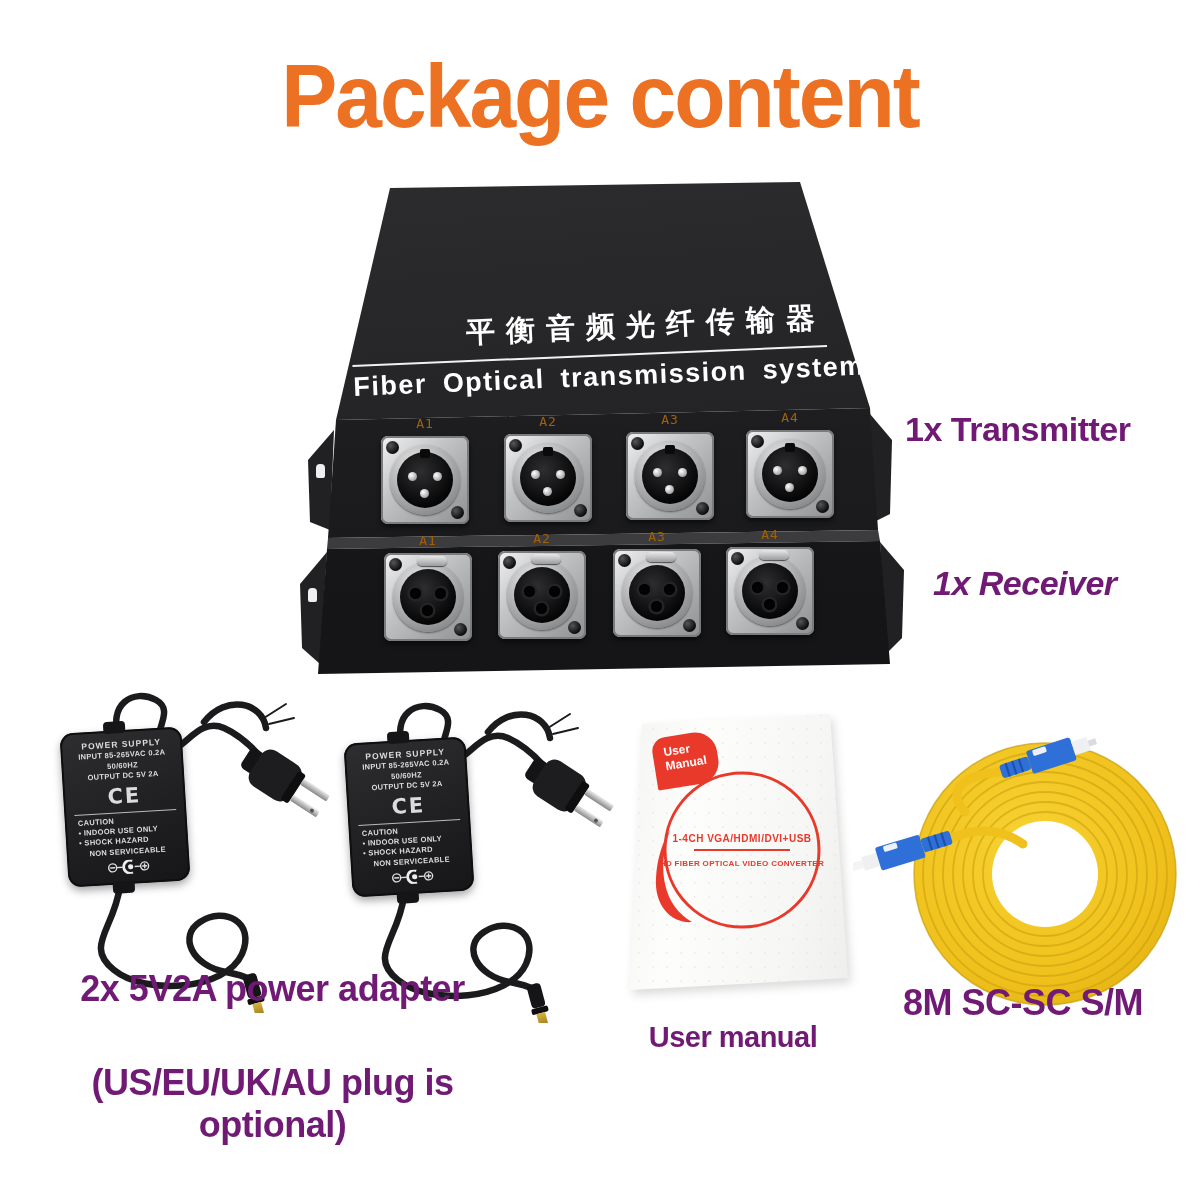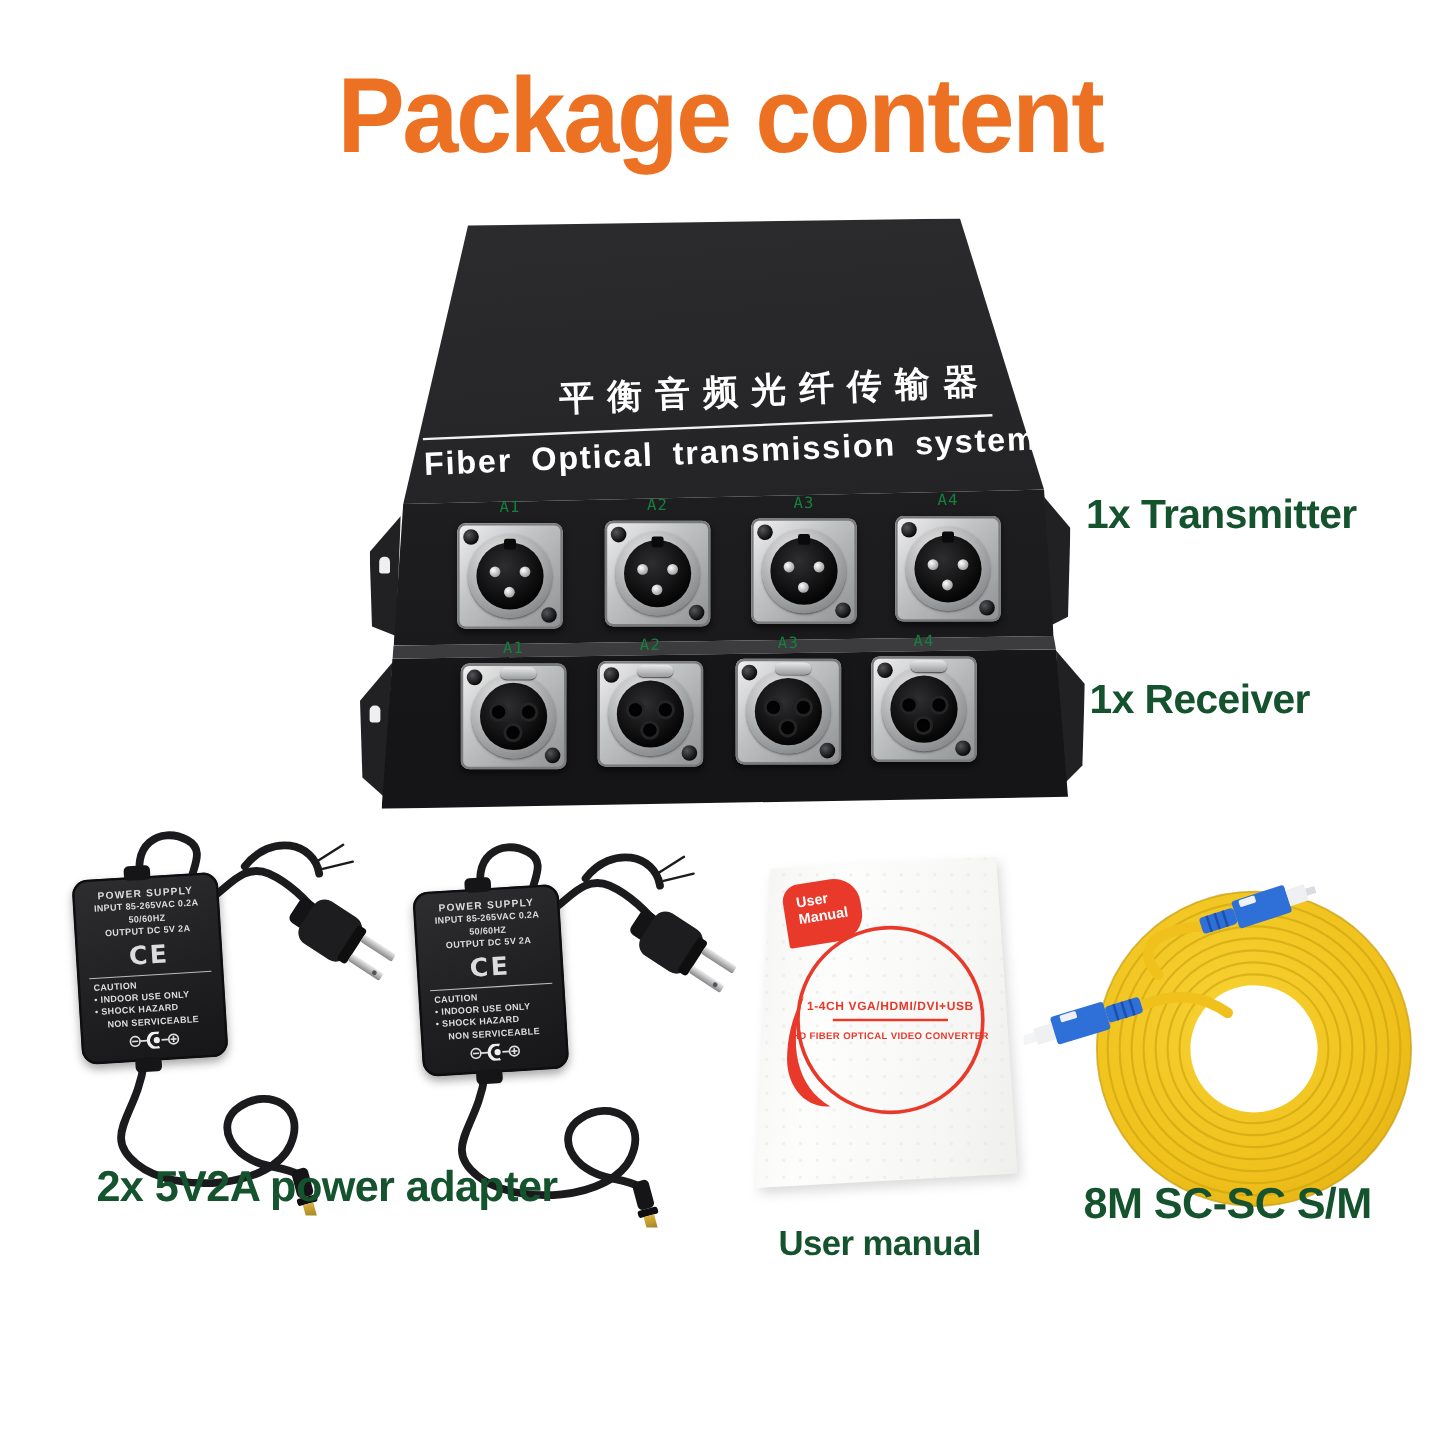--- a/index.html
+++ b/index.html
@@ -4,23 +4,23 @@
 <style>
   html,body{margin:0;padding:0;background:#fff;}
   body{width:1200px;height:1200px;position:relative;overflow:hidden;
        font-family:"Liberation Sans", sans-serif;}
   .stage{position:absolute;inset:0;}
 
   
   .title{position:absolute;left:0;top:48px;width:1200px;text-align:center;
          font-size:84px;font-weight:700;letter-spacing:-2px;color:#ed7123;
          transform:scaleY(1.06);}
-  .caption{position:absolute;color:#14532d;font-weight:700;letter-spacing:-0.5px;}
+  .caption{position:absolute;color:#701a75;font-weight:700;letter-spacing:-0.5px;}
   .cap-transmitter{left:905px;top:410px;font-size:34px;}
-  .cap-receiver{left:908px;top:564px;font-size:34px;}
+  .cap-receiver{left:933px;top:564px;font-size:34px;font-style:italic;}
   .cap-adapter1{left:20px;top:968px;width:505px;text-align:center;font-size:36px;}
   .cap-adapter2{left:20px;top:1062px;width:505px;text-align:center;font-size:36px;}
   .cap-manual{left:618px;top:1021px;width:230px;text-align:center;font-size:29px;}
   .cap-fiber1{left:903px;top:982px;font-size:36px;}
   .cap-fiber2{left:903px;top:1024px;font-size:36px;}
 
   
   .device{position:absolute;left:300px;top:172px;width:615px;height:505px;}
   .face{position:absolute;inset:0;}
   .topface{clip-path:polygon(90px 16px,500px 10px,570px 236px,36px 248px);
@@ -40,21 +40,21 @@
   .keyhole{position:absolute;width:9px;height:14px;background:#efefef;border-radius:4px 4px 2px 2px;}
 
   .brand{position:absolute;left:52px;top:136px;width:475px;transform:rotate(-2.4deg);color:#fff;}
   .brand-cn{font-size:29px;font-weight:700;letter-spacing:11px;text-align:right;white-space:nowrap;}
   .brand-line{height:2px;background:#f2f2f2;margin-top:7px;}
   .brand-en{margin-top:5px;font-size:27px;font-weight:700;letter-spacing:1.5px;word-spacing:7px;
             text-align:center;white-space:nowrap;}
 
   
   .xlr{position:absolute;width:88px;height:110px;}
-  .port-label{position:absolute;top:0;width:100%;text-align:center;color:#15803d;
+  .port-label{position:absolute;top:0;width:100%;text-align:center;color:#a16207;
               font-size:13px;font-family:"DejaVu Sans Mono",monospace;letter-spacing:1px;}
   .flange{position:absolute;top:20px;left:0;width:88px;height:88px;border-radius:7px;
           background:linear-gradient(135deg,#f2f2f2 0%,#c2c3c5 40%,#8f9092 100%);
           box-shadow:inset 0 0 0 2px #7a7b7d,0 3px 5px rgba(0,0,0,.55);}
   .screw{position:absolute;width:13px;height:13px;border-radius:50%;
          background:radial-gradient(circle at 35% 35%,#55555a,#0b0b0c 70%);}
   .screw.tl{left:5px;top:5px}.screw.br{right:5px;bottom:5px}
   .barrel{position:absolute;left:9px;top:9px;width:70px;height:70px;border-radius:50%;
           background:radial-gradient(circle at 38% 30%,#ececec,#a6a7a9 55%,#6e6f71 100%);
           box-shadow:0 1px 2px rgba(0,0,0,.5);}
@@ -429,16 +429,17 @@
         <rect x="24" y="-11" width="14" height="6" rx="1.5" fill="#eef2f8"></rect>
         <rect x="62" y="-7" width="30" height="14" rx="3" fill="#2e6fd8"></rect>
         <line x1="70" y1="-7" x2="70" y2="7" stroke="#1c4fa8" stroke-width="2"></line>
         <line x1="77" y1="-7" x2="77" y2="7" stroke="#1c4fa8" stroke-width="2"></line>
         <line x1="84" y1="-7" x2="84" y2="7" stroke="#1c4fa8" stroke-width="2"></line>
       </g>
     </svg>
   </div>
 
   <div class="caption cap-adapter1">2x 5V2A power adapter</div>
+  <div class="caption cap-adapter2">(US/EU/UK/AU plug is optional)</div>
   <div class="caption cap-manual">User manual</div>
   <div class="caption cap-fiber1">8M SC-SC S/M</div>
 
 </div>
 
 </body></html>

